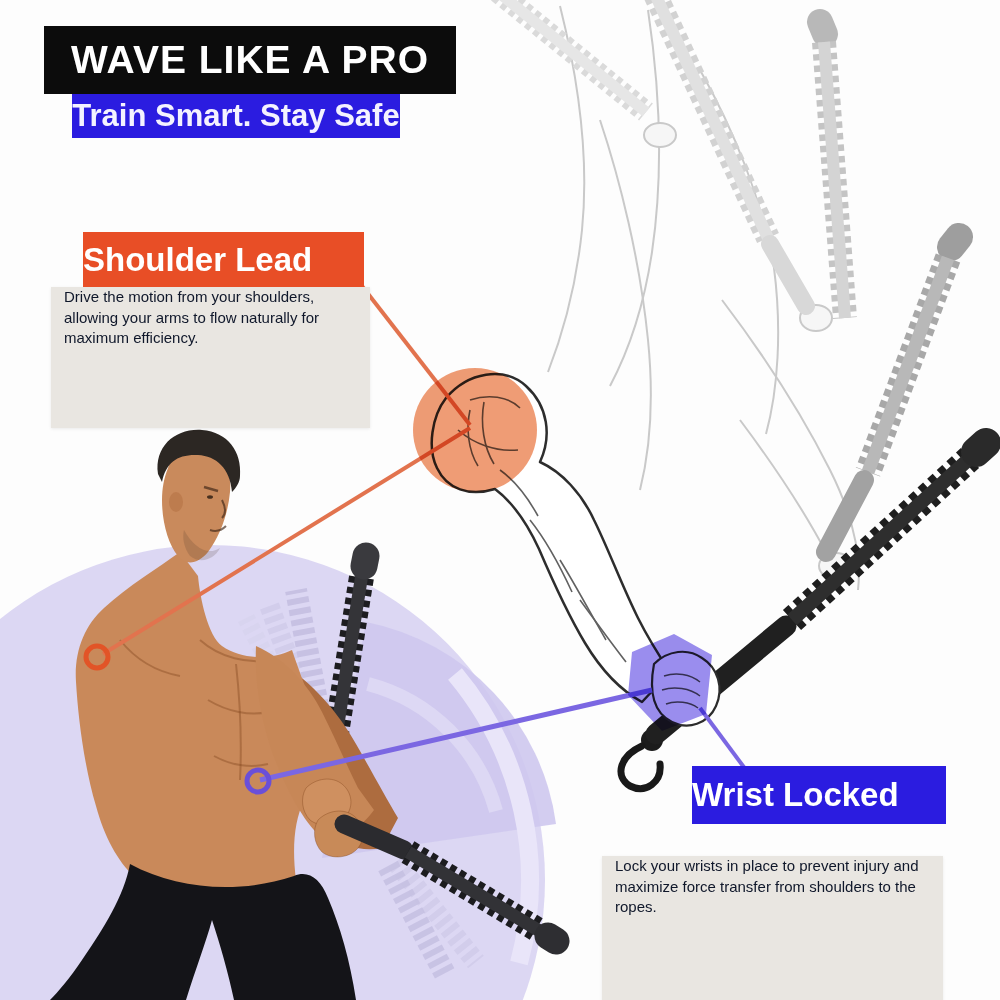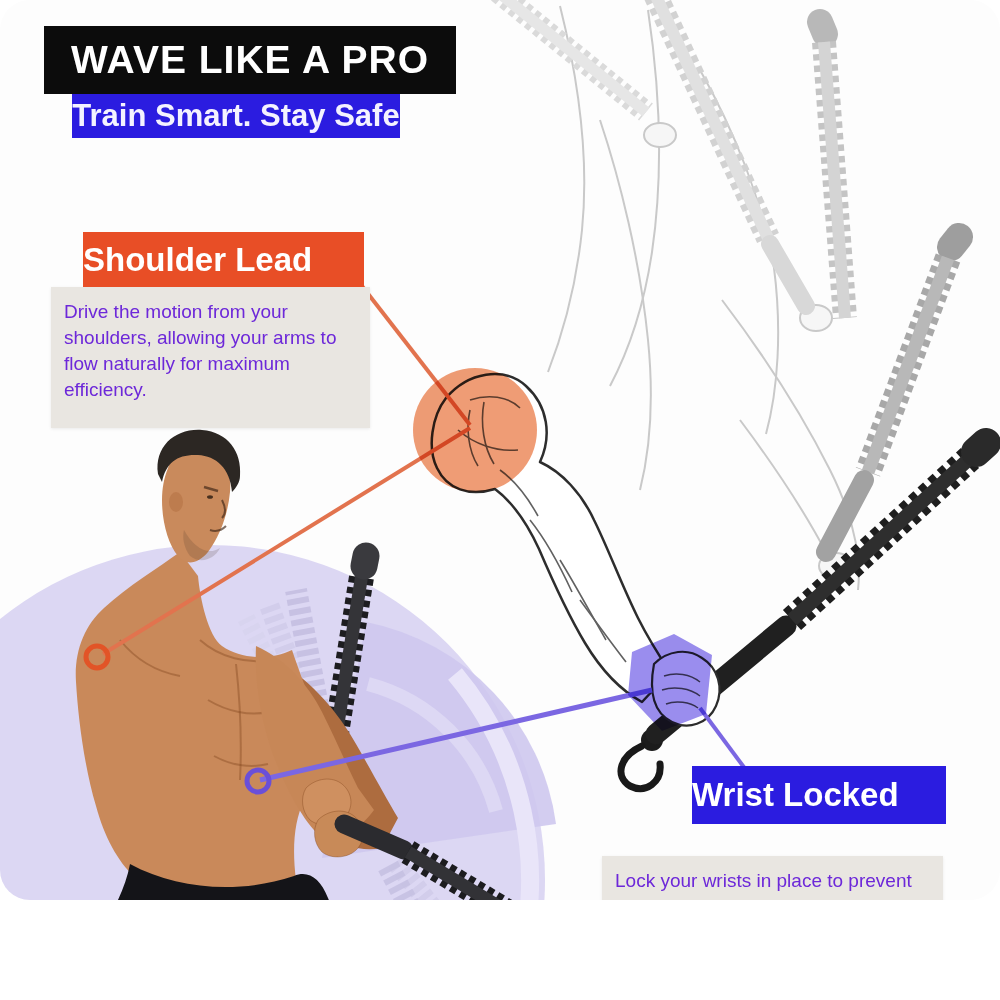--- a/index.html
+++ b/index.html
@@ -1,29 +1,29 @@
 <!DOCTYPE html>
 <html><head>
 <meta charset="utf-8">
 <style>
   html,body{margin:0;padding:0;background:#ffffff;}
-  .stage{position:relative;width:1000px;height:900px;overflow:hidden;background:#fdfdfd;
-         font-family:"Liberation Sans", sans-serif;border-radius:30px;}
+  .stage{position:relative;width:1000px;height:1000px;overflow:hidden;background:#fdfdfd;
+         font-family:"Liberation Sans", sans-serif;}
   .scene{position:absolute;inset:0;}
   .overlay{position:absolute;inset:0;pointer-events:none;}
   .black-banner{position:absolute;left:44px;top:26px;width:412px;height:68px;background:#0c0c0c;
     display:flex;align-items:center;justify-content:center;}
   .black-banner span{color:#ffffff;font-size:39px;font-weight:800;letter-spacing:1px;white-space:nowrap;}
   .blue-strip{position:absolute;left:72px;top:94px;width:328px;height:44px;background:#2b1ce0;
     display:flex;align-items:center;justify-content:center;}
   .blue-strip span{color:#f4f2ff;font-size:31px;font-weight:700;white-space:nowrap;}
   .callout-card{position:absolute;background:#e9e6e1;box-shadow:0 1px 3px rgba(0,0,0,0.08);}
   .card-shoulder{left:51px;top:287px;width:319px;height:141px;}
   .card-wrist{left:602px;top:856px;width:341px;height:154px;}
-  .callout-card p{margin:12px 13px;font-size:19px;line-height:1.37;color:#6d28d9;}
+  .callout-card p{margin:0 13px;font-size:15px;line-height:1.37;color:#0f172a;}
   .callout-label{position:absolute;display:flex;align-items:center;}
   .label-shoulder{left:83px;top:232px;width:281px;height:55px;background:#e84e26;}
   .label-wrist{left:648px;top:766px;width:254px;height:58px;background:#2b1ce0;margin-left:44px;}
   .callout-label span{color:#ffffff;font-size:33px;font-weight:800;white-space:nowrap;}
 </style>
 </head>
 <body>
 
 <div class="stage">
 

